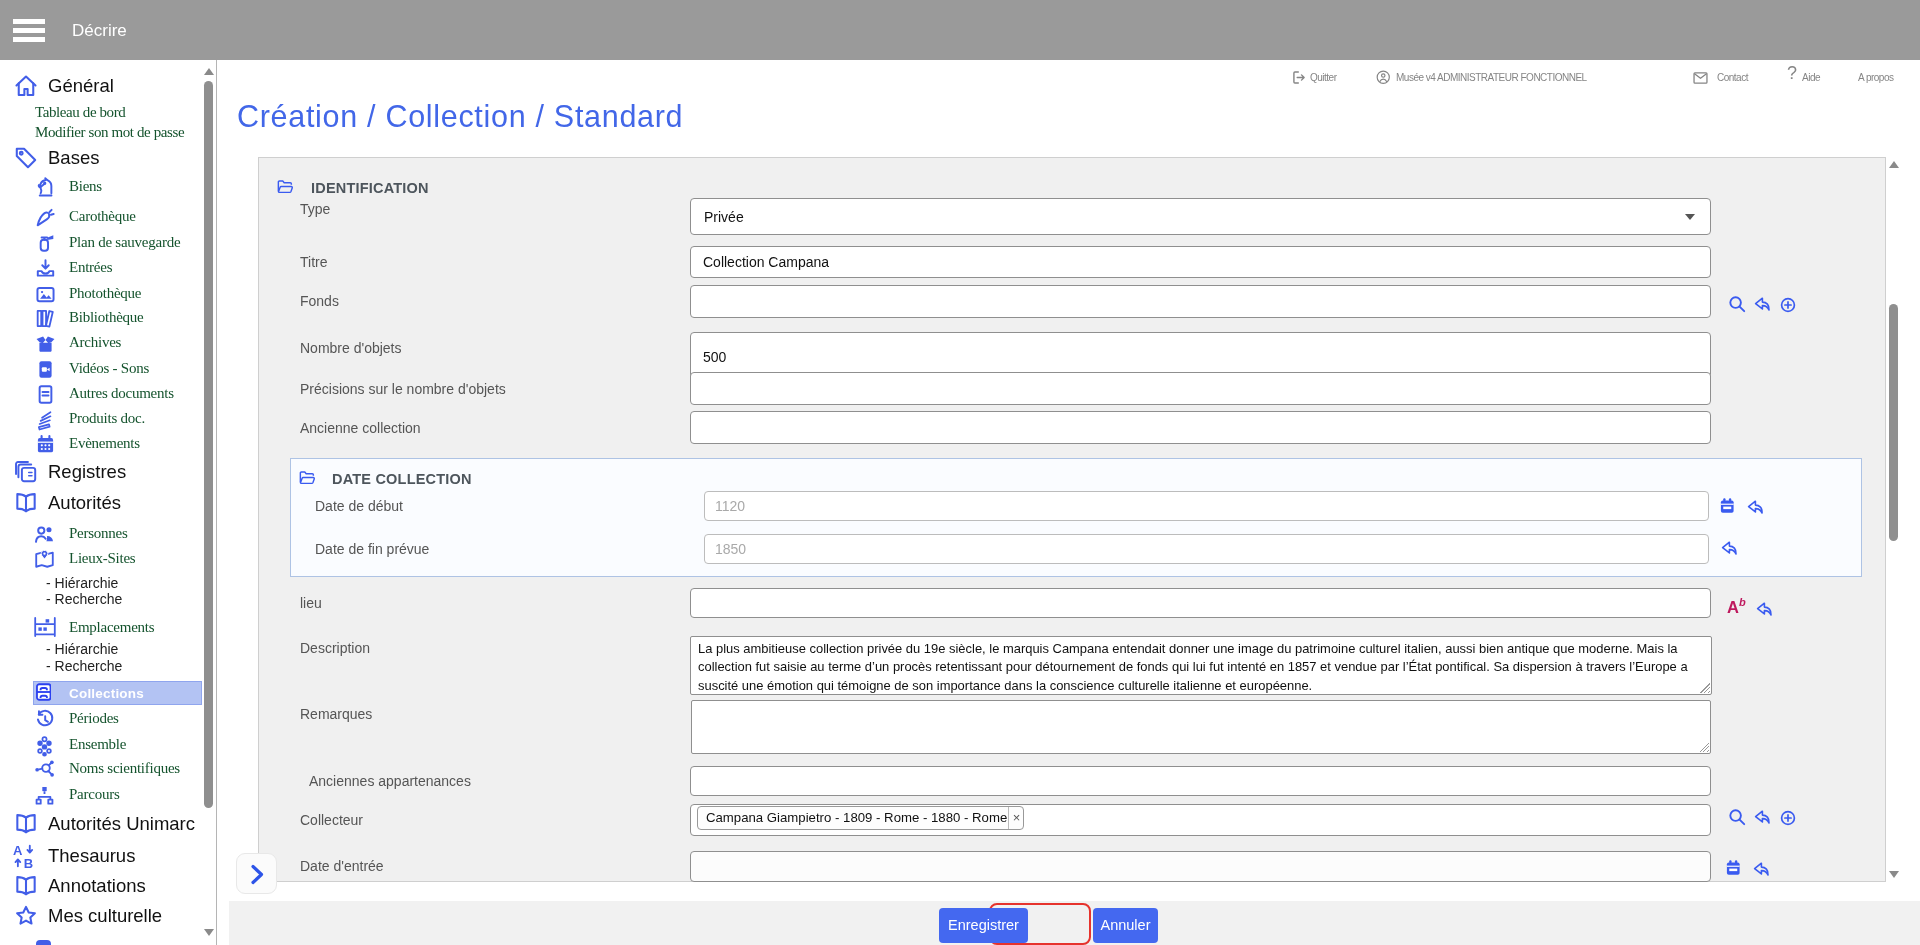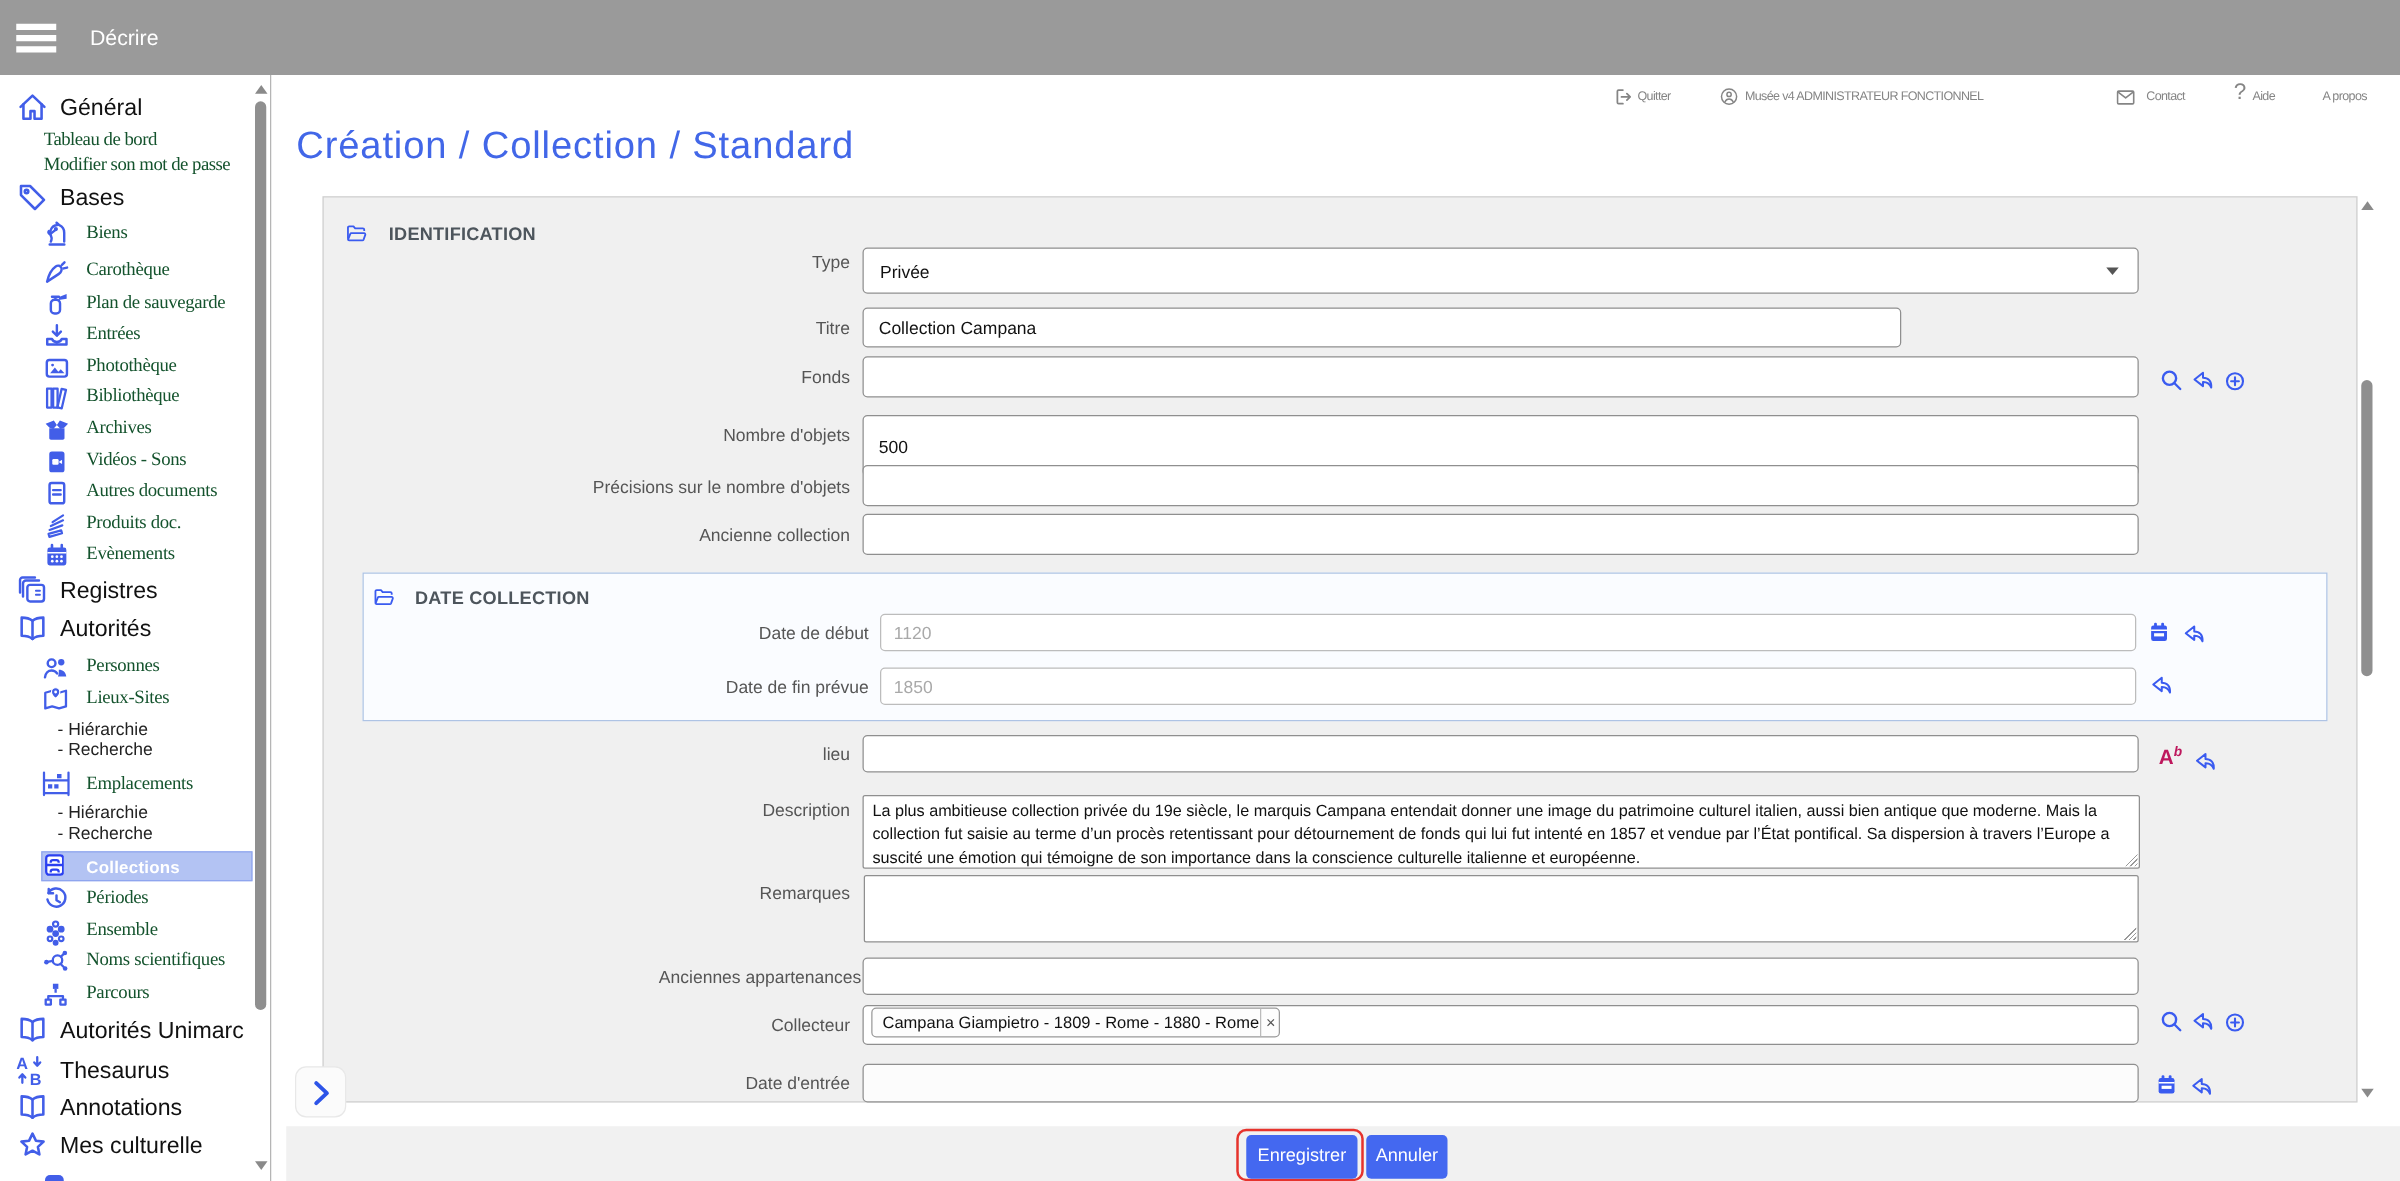--- a/index.html
+++ b/index.html
@@ -23,21 +23,21 @@
   
   #sb-thumb { position:absolute; left:204px; top:21px; width:9px; height:727px; background:#8f8f8f; border-radius:5px; }
   .tri-up { width:0; height:0; border-left:5px solid transparent; border-right:5px solid transparent; border-bottom:7px solid #8a8a8a; }
   .tri-down { width:0; height:0; border-left:5px solid transparent; border-right:5px solid transparent; border-top:7px solid #8a8a8a; }
   
   .toplink { position:absolute; top:69px; color:#858585; font-size:10px; line-height:17px; letter-spacing:-0.5px; white-space:nowrap; }
   
   #h1 { position:absolute; left:237px; top:99px; font-size:30.5px; letter-spacing:0.7px; color:#4267e8; }
   #panel { position:absolute; left:258px; top:157px; width:1628px; height:725px; background:#f0f0f0; border:1px solid #cfcfcf; }
   .grouptitle { position:absolute; font-size:14.5px; line-height:17px; font-weight:bold; color:#4d555c; letter-spacing:0.2px; }
-  .lbl { position:absolute; width:380px; text-align:right; font-size:14px; line-height:16px; color:#555; white-space:nowrap; }
+  .lbl { position:absolute; width:380px; text-align:left; font-size:14px; line-height:16px; color:#555; white-space:nowrap; }
   .inp { position:absolute; background:#fff; border:1px solid #8f8f8f; border-radius:4px; font-size:14px; color:#111; }
   .inp .txt { position:absolute; left:8px; top:50%; transform:translateY(-50%); white-space:nowrap; }
   #datebox { position:absolute; left:290px; top:458px; width:1572px; height:119px; background:#fafcff; border:1px solid #aec3e4; }
   .dinp { position:absolute; background:#fff; border:1px solid #bcbcbc; border-radius:4px; font-size:14px; color:#a9a9a9; }
   .resize-h { position:absolute; right:1px; bottom:1px; width:10px; height:10px;
     background:linear-gradient(135deg, transparent 50%, #999 50%, #999 56%, transparent 56%, transparent 68%, #999 68%, #999 74%, transparent 74%, transparent 86%, #999 86%, #999 92%, transparent 92%); }
   
   #footer { position:absolute; left:229px; top:901px; width:1691px; height:44px; background:#f1f1f1; }
   #redring { position:absolute; left:989px; top:903px; width:102px; height:42px; border:2.6px solid #e6332d; border-radius:8px; }
   .btn { position:absolute; top:908px; height:35px; background:#4468f0; color:#fff; font-size:14.5px; border-radius:4px; text-align:center; line-height:35px; }
@@ -292,21 +292,21 @@
     </svg>
   <div class="grouptitle" style="left:311px; top:180px">IDENTIFICATION</div>
 
   <div class="lbl" style="left:300px; top:201px">Type</div>
   <div class="inp" style="left:690px; top:198px; width:1021px; height:37px">
       <span class="txt" style="left:13px">Privée</span>
     <div style="position:absolute; left:994px; top:15px; width:0; height:0; border-left:5.5px solid transparent; border-right:5.5px solid transparent; border-top:6px solid #555"></div>
     </div>
 
   <div class="lbl" style="left:300px; top:254px">Titre</div>
-  <div class="inp" style="left:690px; top:246px; width:831px; height:32px">
+  <div class="inp" style="left:690px; top:246px; width:1021px; height:32px">
       <span class="txt" style="left:12px">Collection Campana</span>
     </div>
 
   <div class="lbl" style="left:300px; top:293px">Fonds</div>
   <div class="inp" style="left:690px; top:285px; width:1021px; height:33px"></div>
   <svg class="abs" style="left:1728px; top:295px; width:18px; height:18px" viewBox="0 0 18 18" fill="none" stroke="#3a5bf0" stroke-width="1.9" stroke-linecap="round">
       <circle cx="7.6" cy="7.6" r="5.3"></circle>
       <path d="M11.6 11.6l4.6 4.6"></path>
     </svg>
   <svg class="abs" style="left:1752px; top:295px; width:19px; height:19px" viewBox="0 0 19 19" fill="none" stroke="#3a5bf0" stroke-width="1.6" stroke-linejoin="round">
@@ -408,20 +408,20 @@
       <path d="M10.4 3.2L3.6 8.6l6.8 5.3v-3.3c3.1-.1 5.3 1.3 6.6 4.4.4-5.2-2.5-7.9-6.6-7.9z"></path>
     </svg>
 
   <div class="tri-up" style="position:absolute; left:1889px; top:161px"></div>
   <div id="pn-thumb"></div>
   <div class="tri-down" style="position:absolute; left:1888.5px; top:871px"></div>
 </div>
 
 <div id="footer"></div>
 <div id="redring"></div>
-<div class="btn" style="left:997px; width:89px;">Enregistrer</div>
+<div class="btn" style="left:939px; width:89px;">Enregistrer</div>
 <div class="btn" style="left:1093px; width:65px;">Annuler</div>
 
 <div id="expander">
     <svg style="position:absolute; left:12px; top:9px; width:17px; height:23px" viewBox="0 0 17 23" fill="none" stroke="#2d54e8" stroke-width="3.2" stroke-linecap="round" stroke-linejoin="round">
       <path d="M4 3.5l8.5 8L4 19.5"></path>
     </svg>
   </div>
 
 </body></html>

